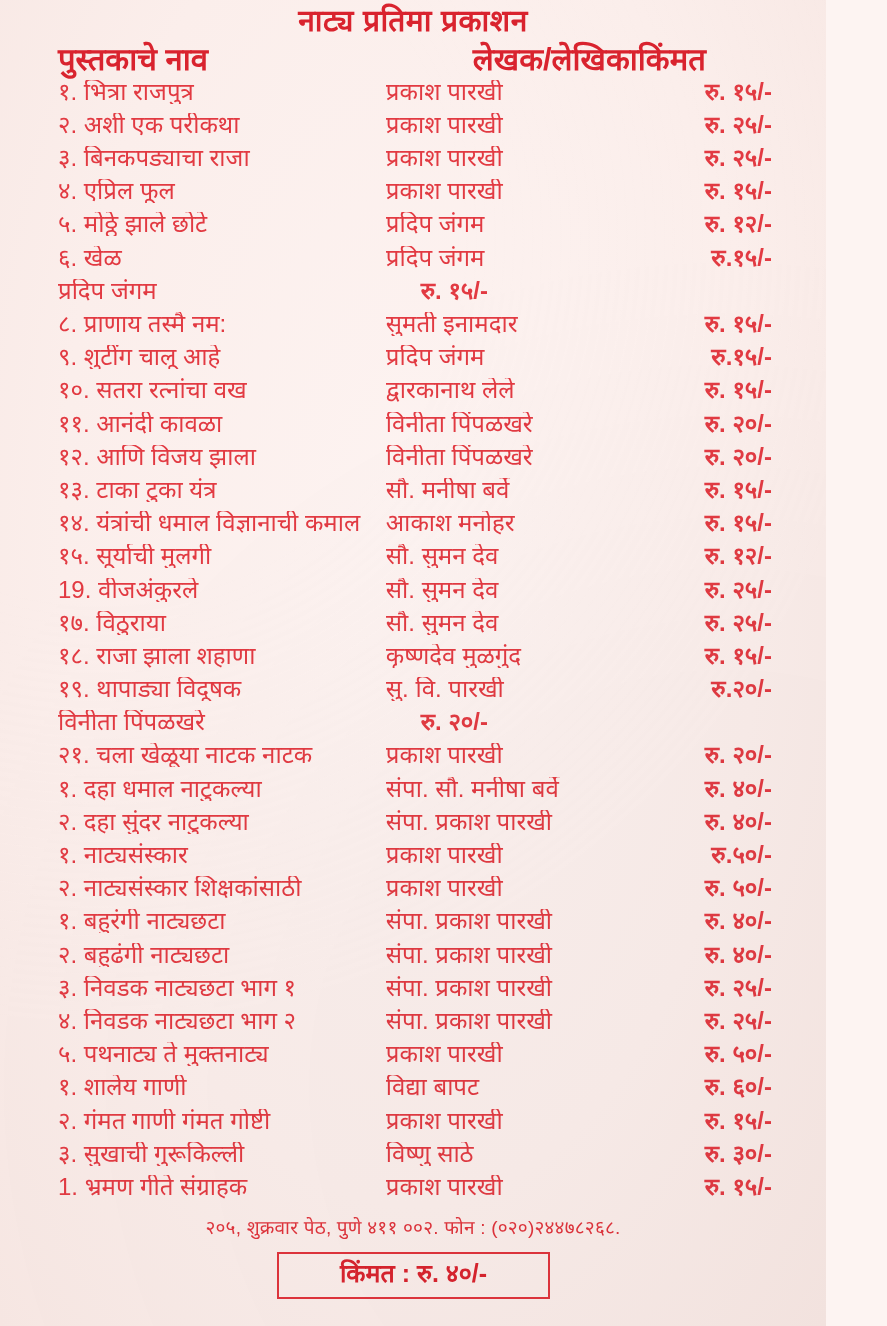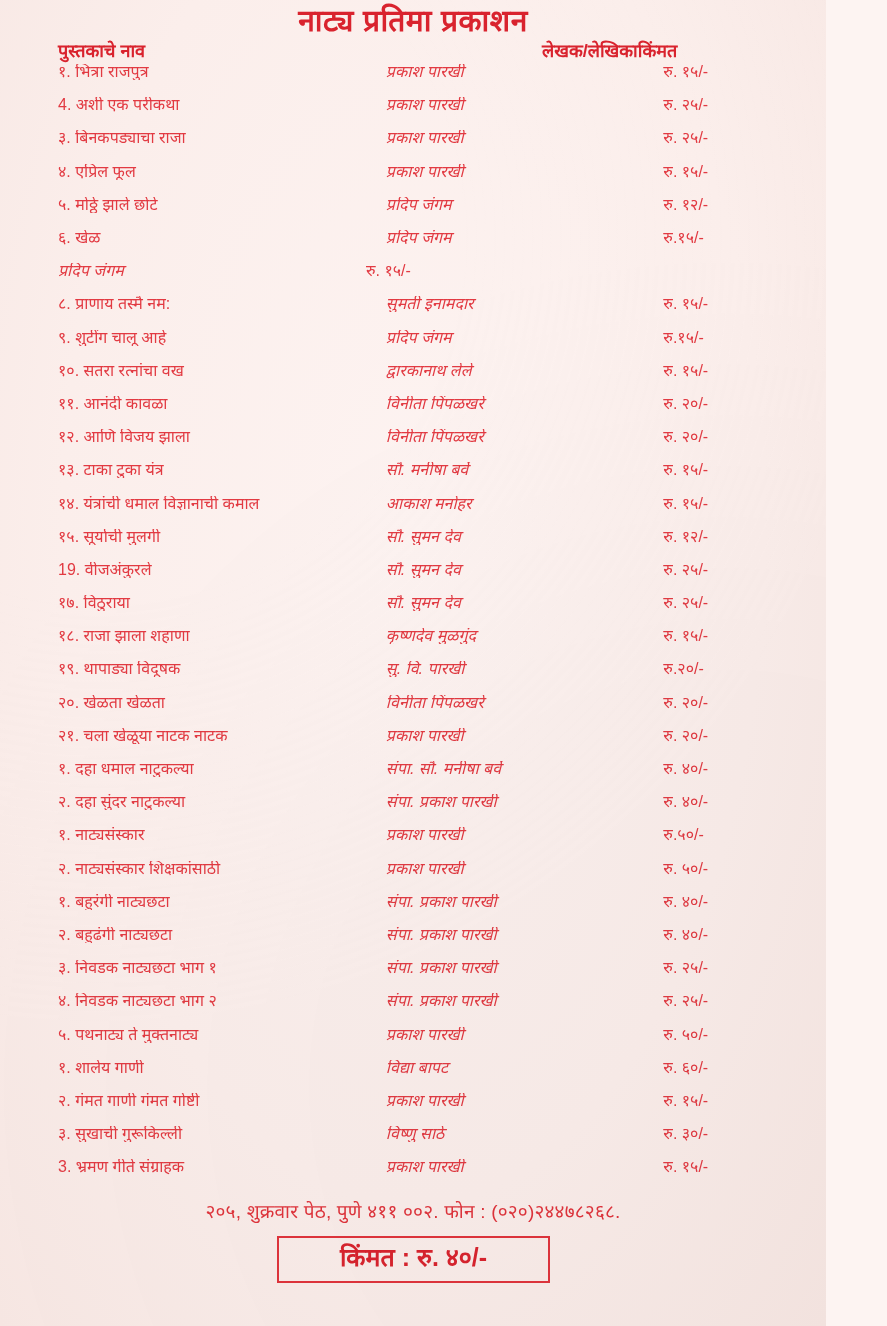--- a/index.html
+++ b/index.html
@@ -29,57 +29,57 @@
     font-size: 30px;
     font-weight: bold;
     color: #d9232e;
     letter-spacing: 0.5px;
     margin: 0 0 2px 0;
     line-height: 1.15;
   }
   .header-row {
     display: flex;
     align-items: flex-end;
-    font-size: 18px;
+    font-size: 31px;
     font-weight: bold;
     color: #d9232e;
     padding: 0 24px 2px 28px;
     line-height: 1.2;
   }
   .col-name { width: 368px; }
   .col-author { width: 280px; text-align: right; }
   .col-price { width: 150px; }
   .rows {
     padding: 0 24px 0 28px;
   }
   .row {
     display: flex;
     align-items: baseline;
-    font-size: 16px;
+    font-size: 24px;
     color: #e23a42;
     line-height: 1.0;
     height: 33.2px;
   }
   .row .c-name {
     width: 368px;
     white-space: nowrap;
     overflow: hidden;
   }
   .row .c-author {
     width: 280px;
     white-space: nowrap;
     overflow: hidden;
-    font-style: italic;
   }
   .row .c-price {
     width: 150px;
     white-space: nowrap;
-    text-align: left;
+    text-align: right;
     padding-left: 28px;
     box-sizing: border-box;
+    font-weight: bold;
   }
   .footer-address {
     text-align: center;
     font-size: 19px;
     color: #e0343c;
     margin-top: 6px;
     letter-spacing: 0.2px;
   }
   .price-box {
     margin: 12px auto 8px auto;
@@ -116,21 +116,21 @@
     <div class="col-price">किंमत</div>
   </div>
 
   <div class="rows">
     <div class="row">
         <div class="c-name">१. भित्रा राजपुत्र</div>
         <div class="c-author">प्रकाश पारखी</div>
         <div class="c-price">रु. १५/-</div>
       </div>
     <div class="row">
-        <div class="c-name">4. अशी एक परीकथा</div>
+        <div class="c-name">२. अशी एक परीकथा</div>
         <div class="c-author">प्रकाश पारखी</div>
         <div class="c-price">रु. २५/-</div>
       </div>
     <div class="row">
         <div class="c-name">३. बिनकपड्याचा राजा</div>
         <div class="c-author">प्रकाश पारखी</div>
         <div class="c-price">रु. २५/-</div>
       </div>
     <div class="row">
         <div class="c-name">४. एप्रिल फूल</div>
@@ -205,21 +205,20 @@
         <div class="c-name">१८. राजा झाला शहाणा</div>
         <div class="c-author">कृष्णदेव मुळगुंद</div>
         <div class="c-price">रु. १५/-</div>
       </div>
     <div class="row">
         <div class="c-name">१९. थापाड्या विदूषक</div>
         <div class="c-author">सु. वि. पारखी</div>
         <div class="c-price">रु.२०/-</div>
       </div>
     <div class="row">
-        <div class="c-name">२०. खेळता खेळता</div>
         <div class="c-author">विनीता पिंपळखरे</div>
         <div class="c-price">रु. २०/-</div>
       </div>
     <div class="row">
         <div class="c-name">२१. चला खेळूया नाटक नाटक</div>
         <div class="c-author">प्रकाश पारखी</div>
         <div class="c-price">रु. २०/-</div>
       </div>
     <div class="row">
         <div class="c-name">१. दहा धमाल नाटुकल्या</div>
@@ -275,21 +274,21 @@
         <div class="c-name">२. गंमत गाणी गंमत गोष्टी</div>
         <div class="c-author">प्रकाश पारखी</div>
         <div class="c-price">रु. १५/-</div>
       </div>
     <div class="row">
         <div class="c-name">३. सुखाची गुरूकिल्ली</div>
         <div class="c-author">विष्णु साठे</div>
         <div class="c-price">रु. ३०/-</div>
       </div>
     <div class="row">
-        <div class="c-name">3. भ्रमण गीते संग्राहक</div>
+        <div class="c-name">1. भ्रमण गीते संग्राहक</div>
         <div class="c-author">प्रकाश पारखी</div>
         <div class="c-price">रु. १५/-</div>
       </div>
   </div>
 
   <div class="footer-address">२०५, शुक्रवार पेठ, पुणे ४११ ००२. फोन : (०२०)२४४७८२६८.</div>
 
   <div class="price-box">किंमत : रु. ४०/-</div>
 
   <div class="grain"></div>

